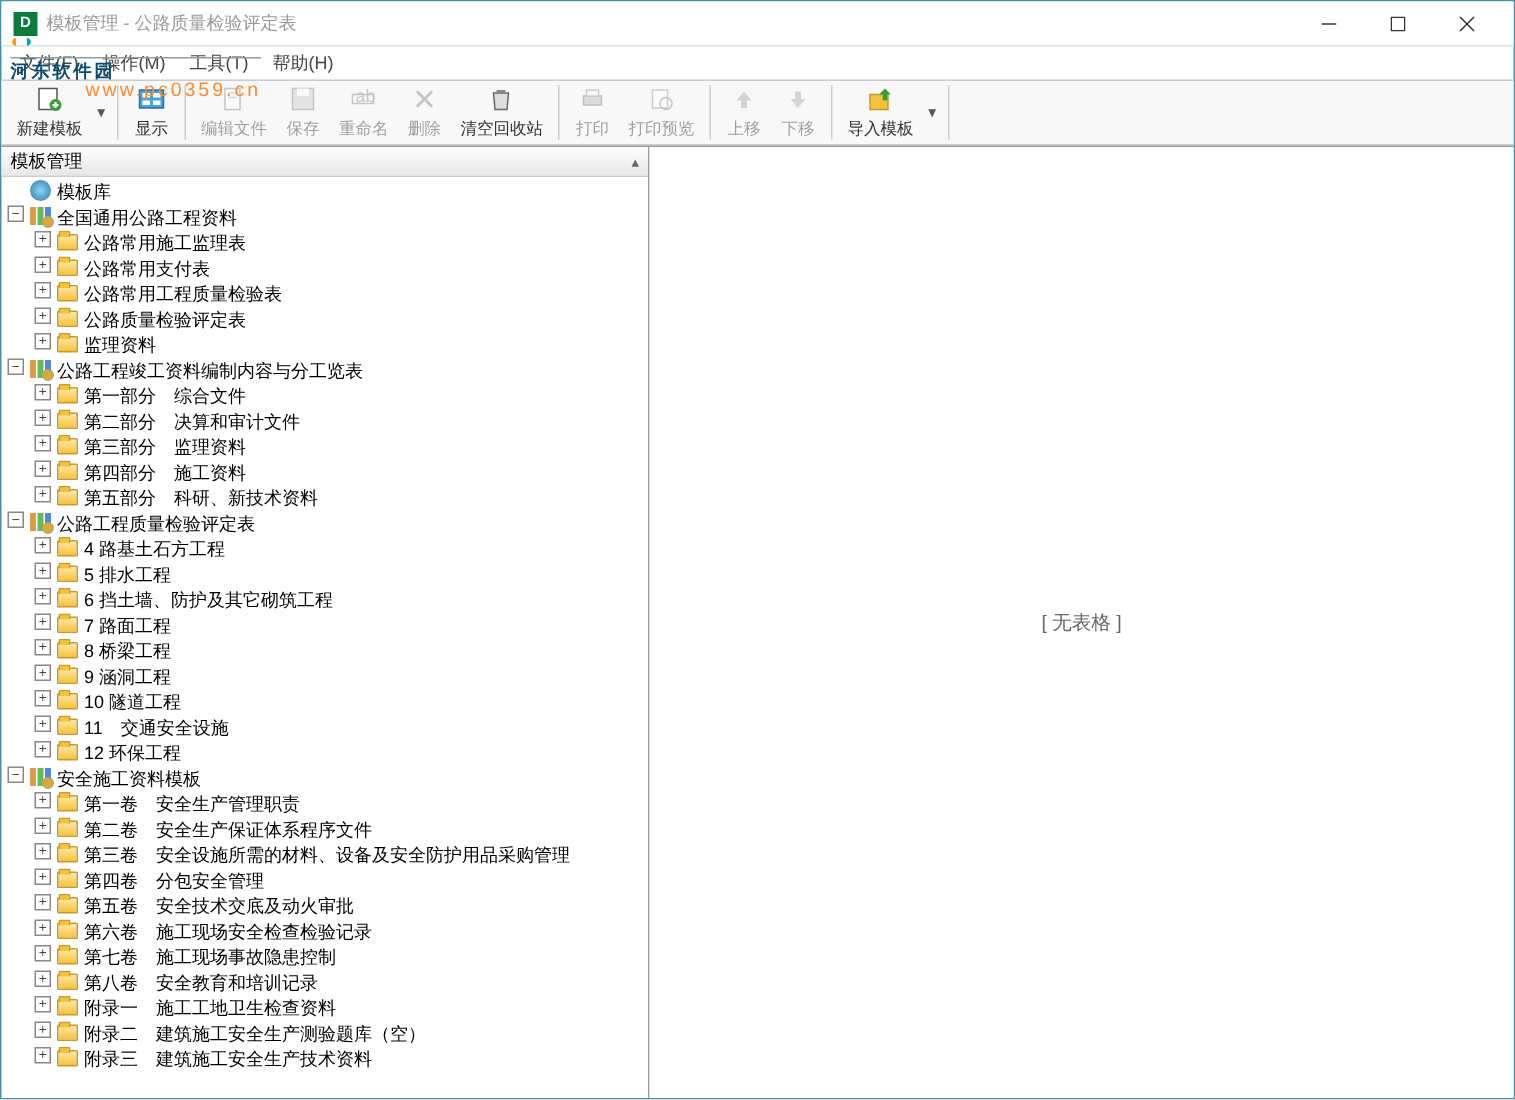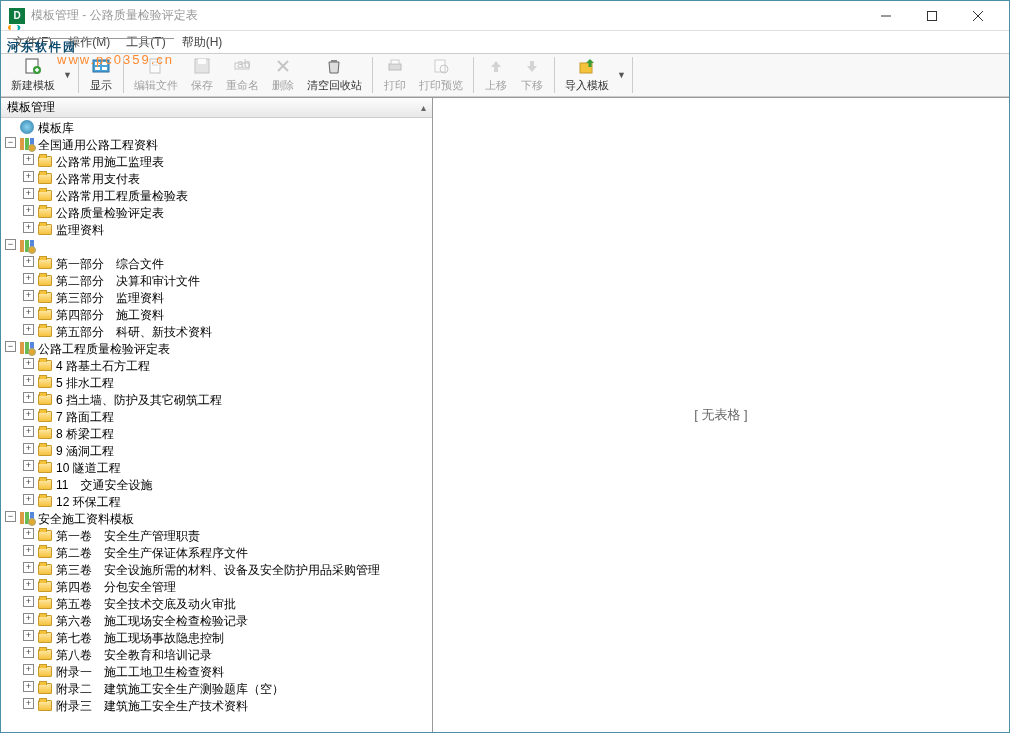--- a/index.html
+++ b/index.html
@@ -290,20 +290,21 @@
           <div class="tnode" style="padding-left: 2px;">
             <div class="exp">−</div>
             <div class="ico">
               <div class="caticon">
                 <div class="r"></div>
                 <div class="g"></div>
                 <div class="b"></div>
                 <div class="lock"></div>
               </div>
             </div>
+            <span class="lbl">公路工程竣工资料编制内容与分工览表</span>
           </div>
           <div class="tnode" style="padding-left: 20px;">
             <div class="exp">+</div>
             <div class="ico">
               <div class="folder"></div>
             </div>
             <span class="lbl">第一部分　综合文件</span>
           </div>
           <div class="tnode" style="padding-left: 20px;">
             <div class="exp">+</div>

